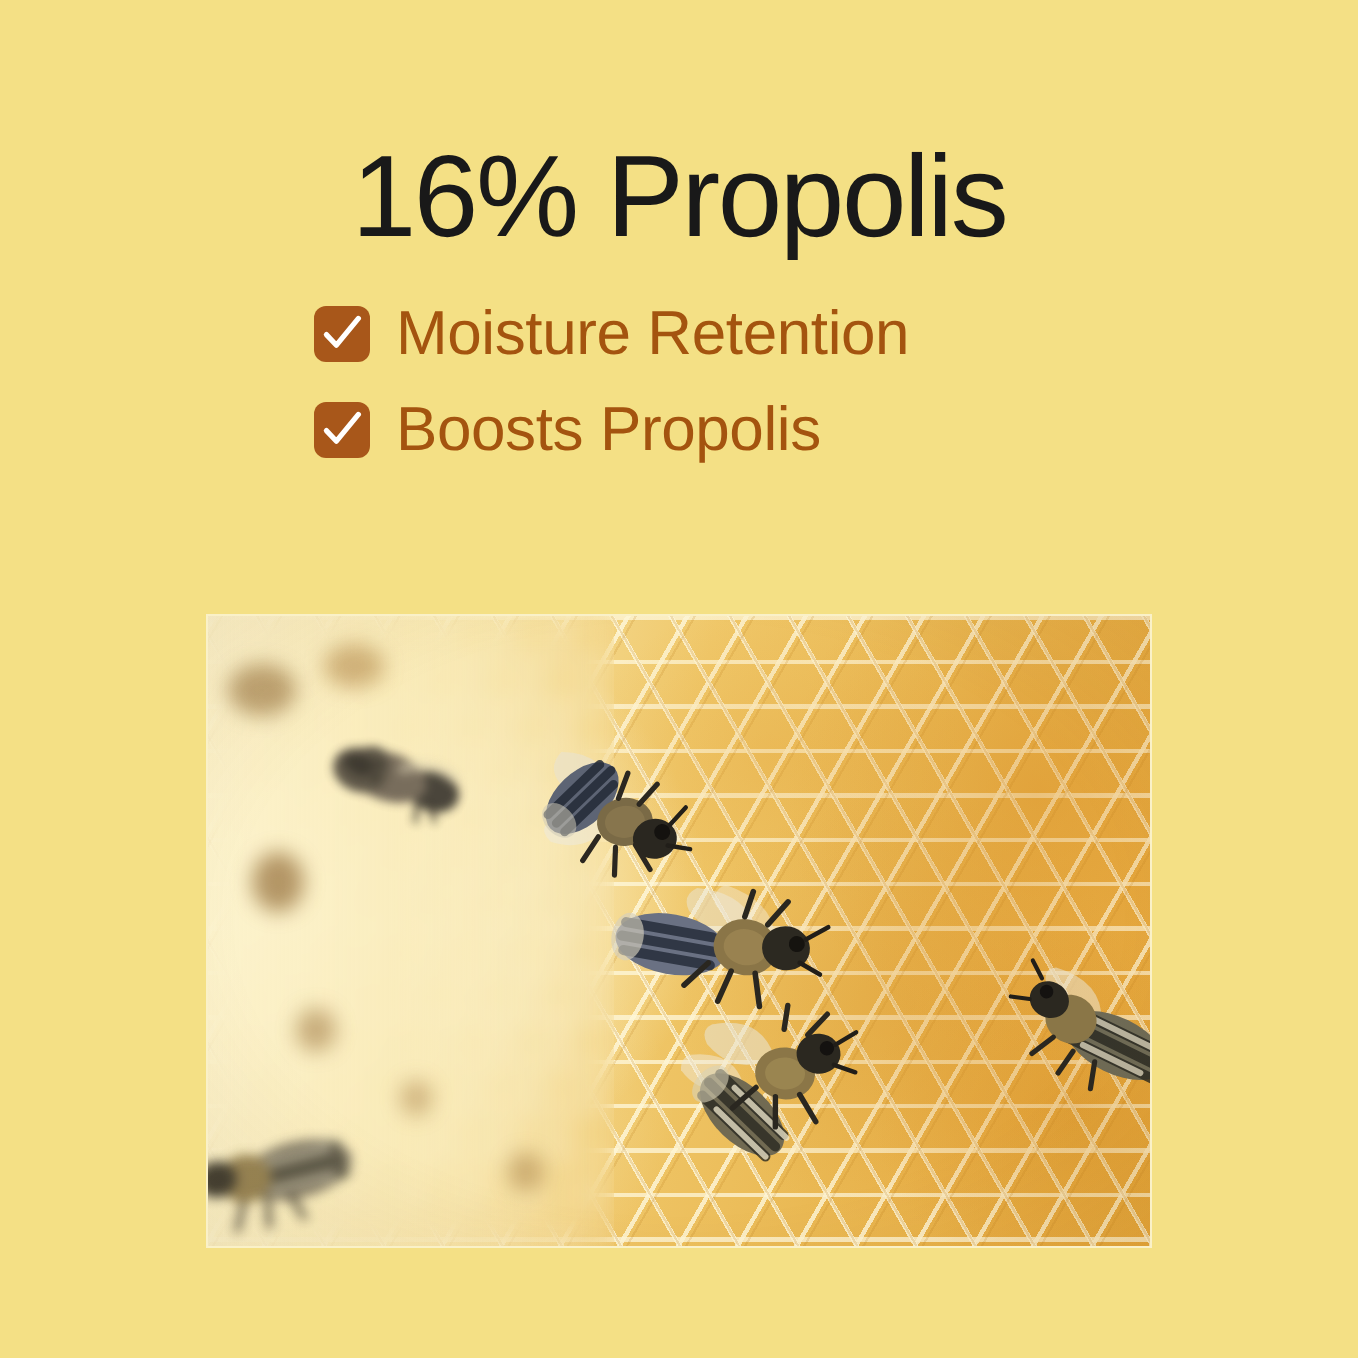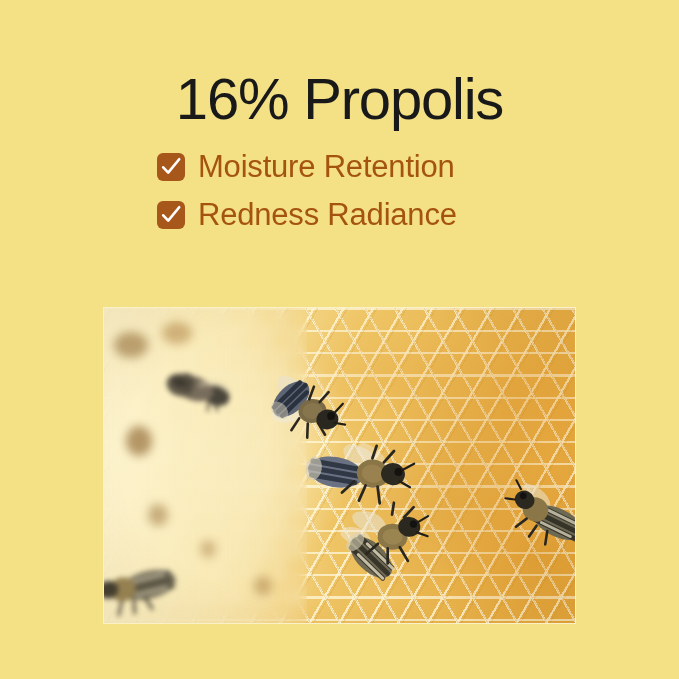--- a/index.html
+++ b/index.html
@@ -203,21 +203,21 @@
       <span class="benefit-label">Moisture Retention</span>
     </div>
 
 
     <div class="benefit-row">
       <span class="check-box">
         <svg viewBox="0 0 22 22" aria-hidden="true">
           <path d="M3.2 11.3 L8.2 16.6 L19.2 3.2" fill="none" stroke="#ffffff" stroke-width="2.6" stroke-linecap="round" stroke-linejoin="round"></path>
         </svg>
       </span>
-      <span class="benefit-label">Redness Radiance</span>
+      <span class="benefit-label">Boosts Propolis</span>
     </div>
 
   </div>
 
   <div id="photo-frame">
     <div id="photo">
 
       <div class="comb-base"></div>
       <div class="comb-grid"></div>
       <div class="comb-shade"></div>

